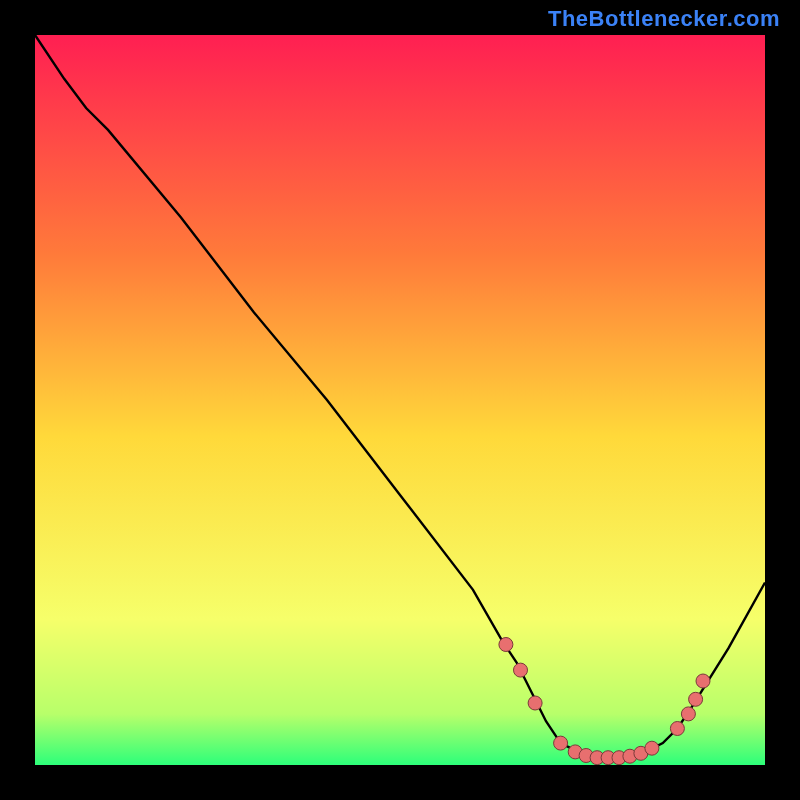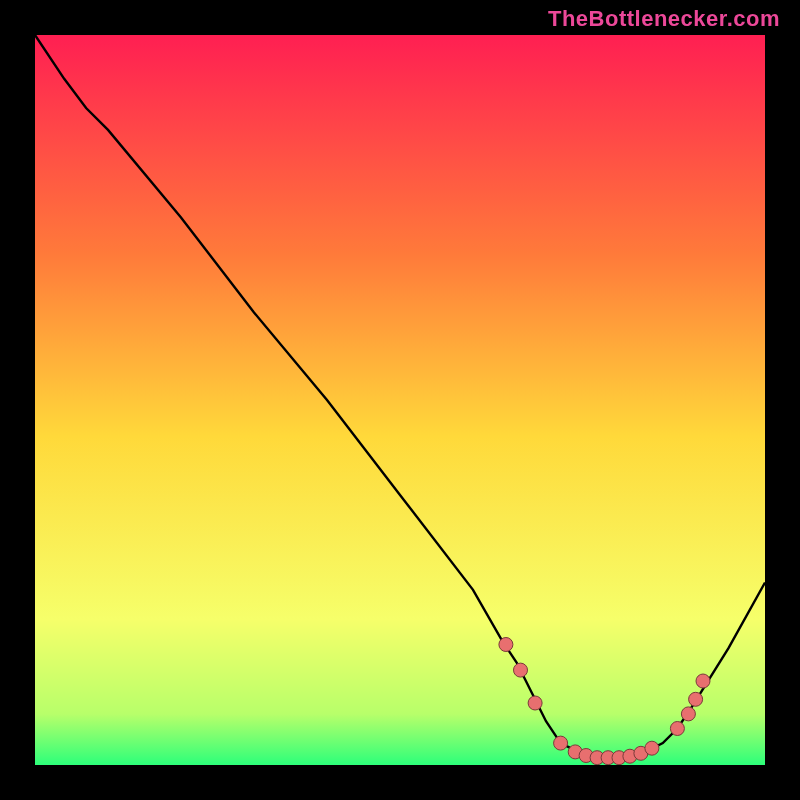--- a/index.html
+++ b/index.html
@@ -14,21 +14,21 @@
   .outer {
     width: 800px;
     height: 800px;
     background: #000;
     position: relative;
   }
   .attribution {
     position: absolute;
     top: 6px;
     right: 20px;
-    color: #ec4899;
+    color: #3b82f6;
     font-size: 22px;
     font-weight: bold;
     letter-spacing: 0.5px;
   }
   .plot {
     position: absolute;
     left: 35px;
     top: 35px;
     width: 730px;
     height: 730px;

